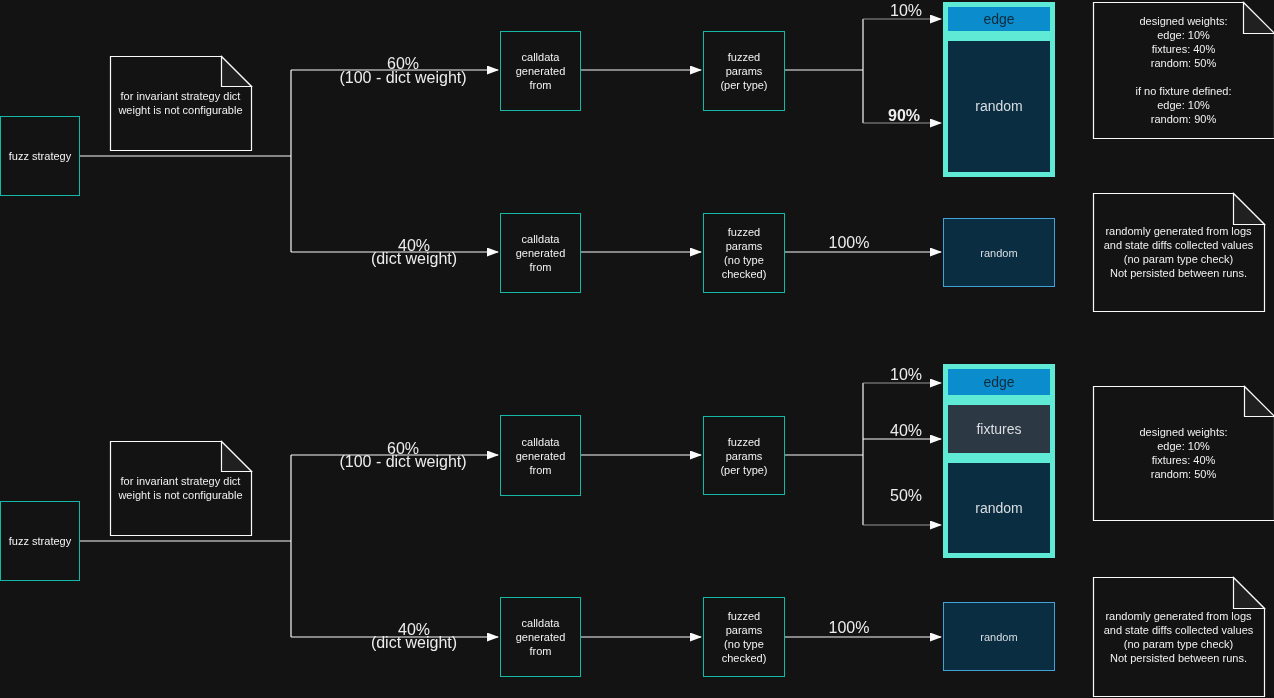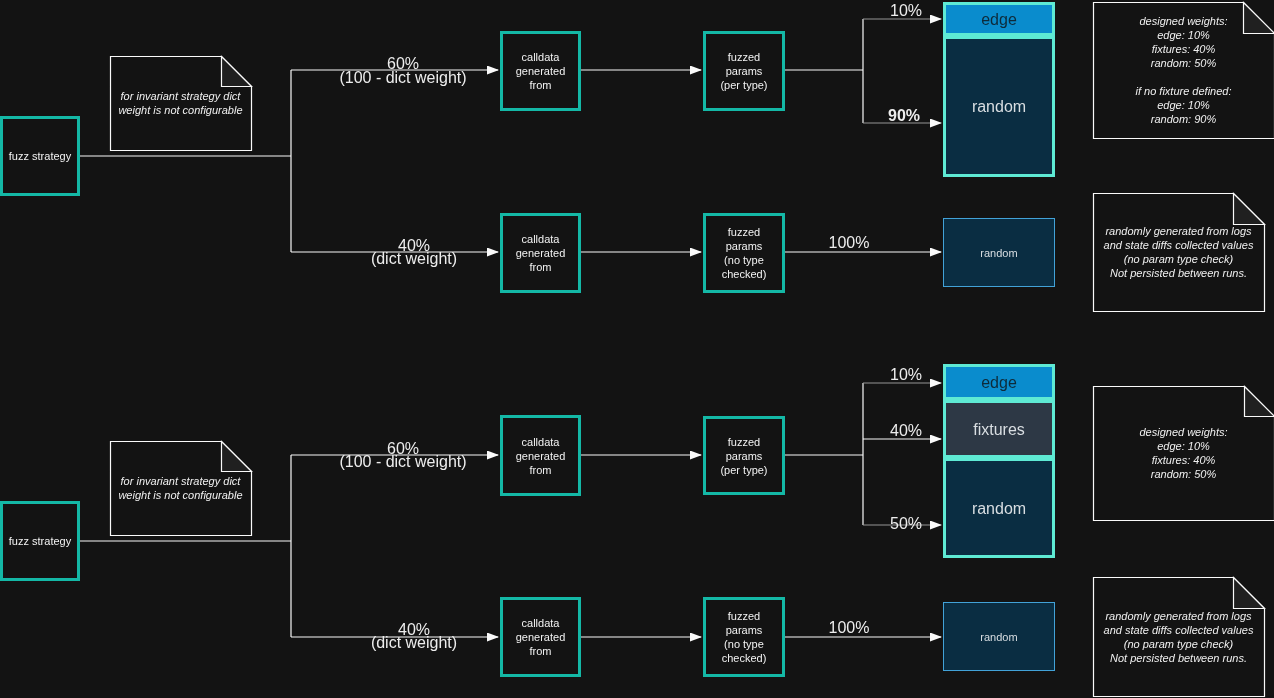--- a/index.html
+++ b/index.html
@@ -3,41 +3,41 @@
 <meta charset="utf-8">
 <style>
   html,body{margin:0;padding:0;background:#131313;}
   #canvas{
     position:relative;width:1274px;height:698px;overflow:hidden;
     background:#131313;font-family:"Liberation Sans",sans-serif;
     color:#f2f2f2;
   }
   #wires{position:absolute;left:0;top:0;width:1274px;height:698px;}
   .node{
-    position:absolute;box-sizing:border-box;border:3px solid #14b8a6;
+    position:absolute;box-sizing:border-box;border:1px solid #14b8a6;
     display:flex;align-items:center;justify-content:center;text-align:center;
     font-size:11px;line-height:14px;white-space:pre-line;background:transparent;
   }
   .stack{position:absolute;box-sizing:border-box;display:flex;flex-direction:column;}
   .seg{
-    box-sizing:border-box;border:3px solid #5eead4;
+    box-sizing:border-box;border:5px solid #5eead4;
     display:flex;align-items:center;justify-content:center;
-    font-size:16px;line-height:13px;
+    font-size:14px;line-height:13px;
   }
   .seg-edge{background:#0a8ccd;color:#0e2b3a;}
   .seg-fixtures{background:#2d3845;color:#d9dee2;}
   .seg-random{background:#0a2d42;color:#d9dee2;}
   .random-node{
     position:absolute;box-sizing:border-box;border:1px solid #42a2d8;background:#0a2d42;
     display:flex;align-items:center;justify-content:center;
     font-size:11px;color:#d9dee2;
   }
   .note-text{
     position:absolute;display:flex;align-items:center;justify-content:center;
-    text-align:center;font-size:11px;line-height:14px;white-space:pre-line;color:#f0f0f0;font-style:italic;
+    text-align:center;font-size:11px;line-height:14px;white-space:pre-line;color:#f0f0f0;
   }
   .pct{
     position:absolute;transform:translate(-50%,-50%);
     font-size:16px;color:#ededed;white-space:nowrap;
   }
 </style>
 </head>
 <body>
 
 <div id="canvas">
@@ -175,21 +175,21 @@
 
   <div class="node" style="left:500px;top:415px;width:81px;height:81px;">calldata
 generated
 from</div>
   <div class="node" style="left:703px;top:416px;width:82px;height:79px;">fuzzed
 params
 (per type)</div>
 
   <div class="pct" style="left:906px;top:375px;">10%</div>
   <div class="pct" style="left:906px;top:431px;">40%</div>
-  <div class="pct" style="left:906px;top:524px;">50%</div>
+  <div class="pct" style="left:906px;top:496px;">50%</div>
 
   <div class="stack" style="left:943px;top:364px;width:112px;height:213px;">
     <div class="seg seg-edge" style="height:36px;">edge</div>
     <div class="seg seg-fixtures" style="height:58px;">fixtures</div>
     <div class="seg seg-random" style="height:100px;">random</div>
   </div>
 
   <div class="note-text" style="left:1093px;top:386px;width:181px;height:134px;">designed weights:
 edge: 10%
 fixtures: 40%

